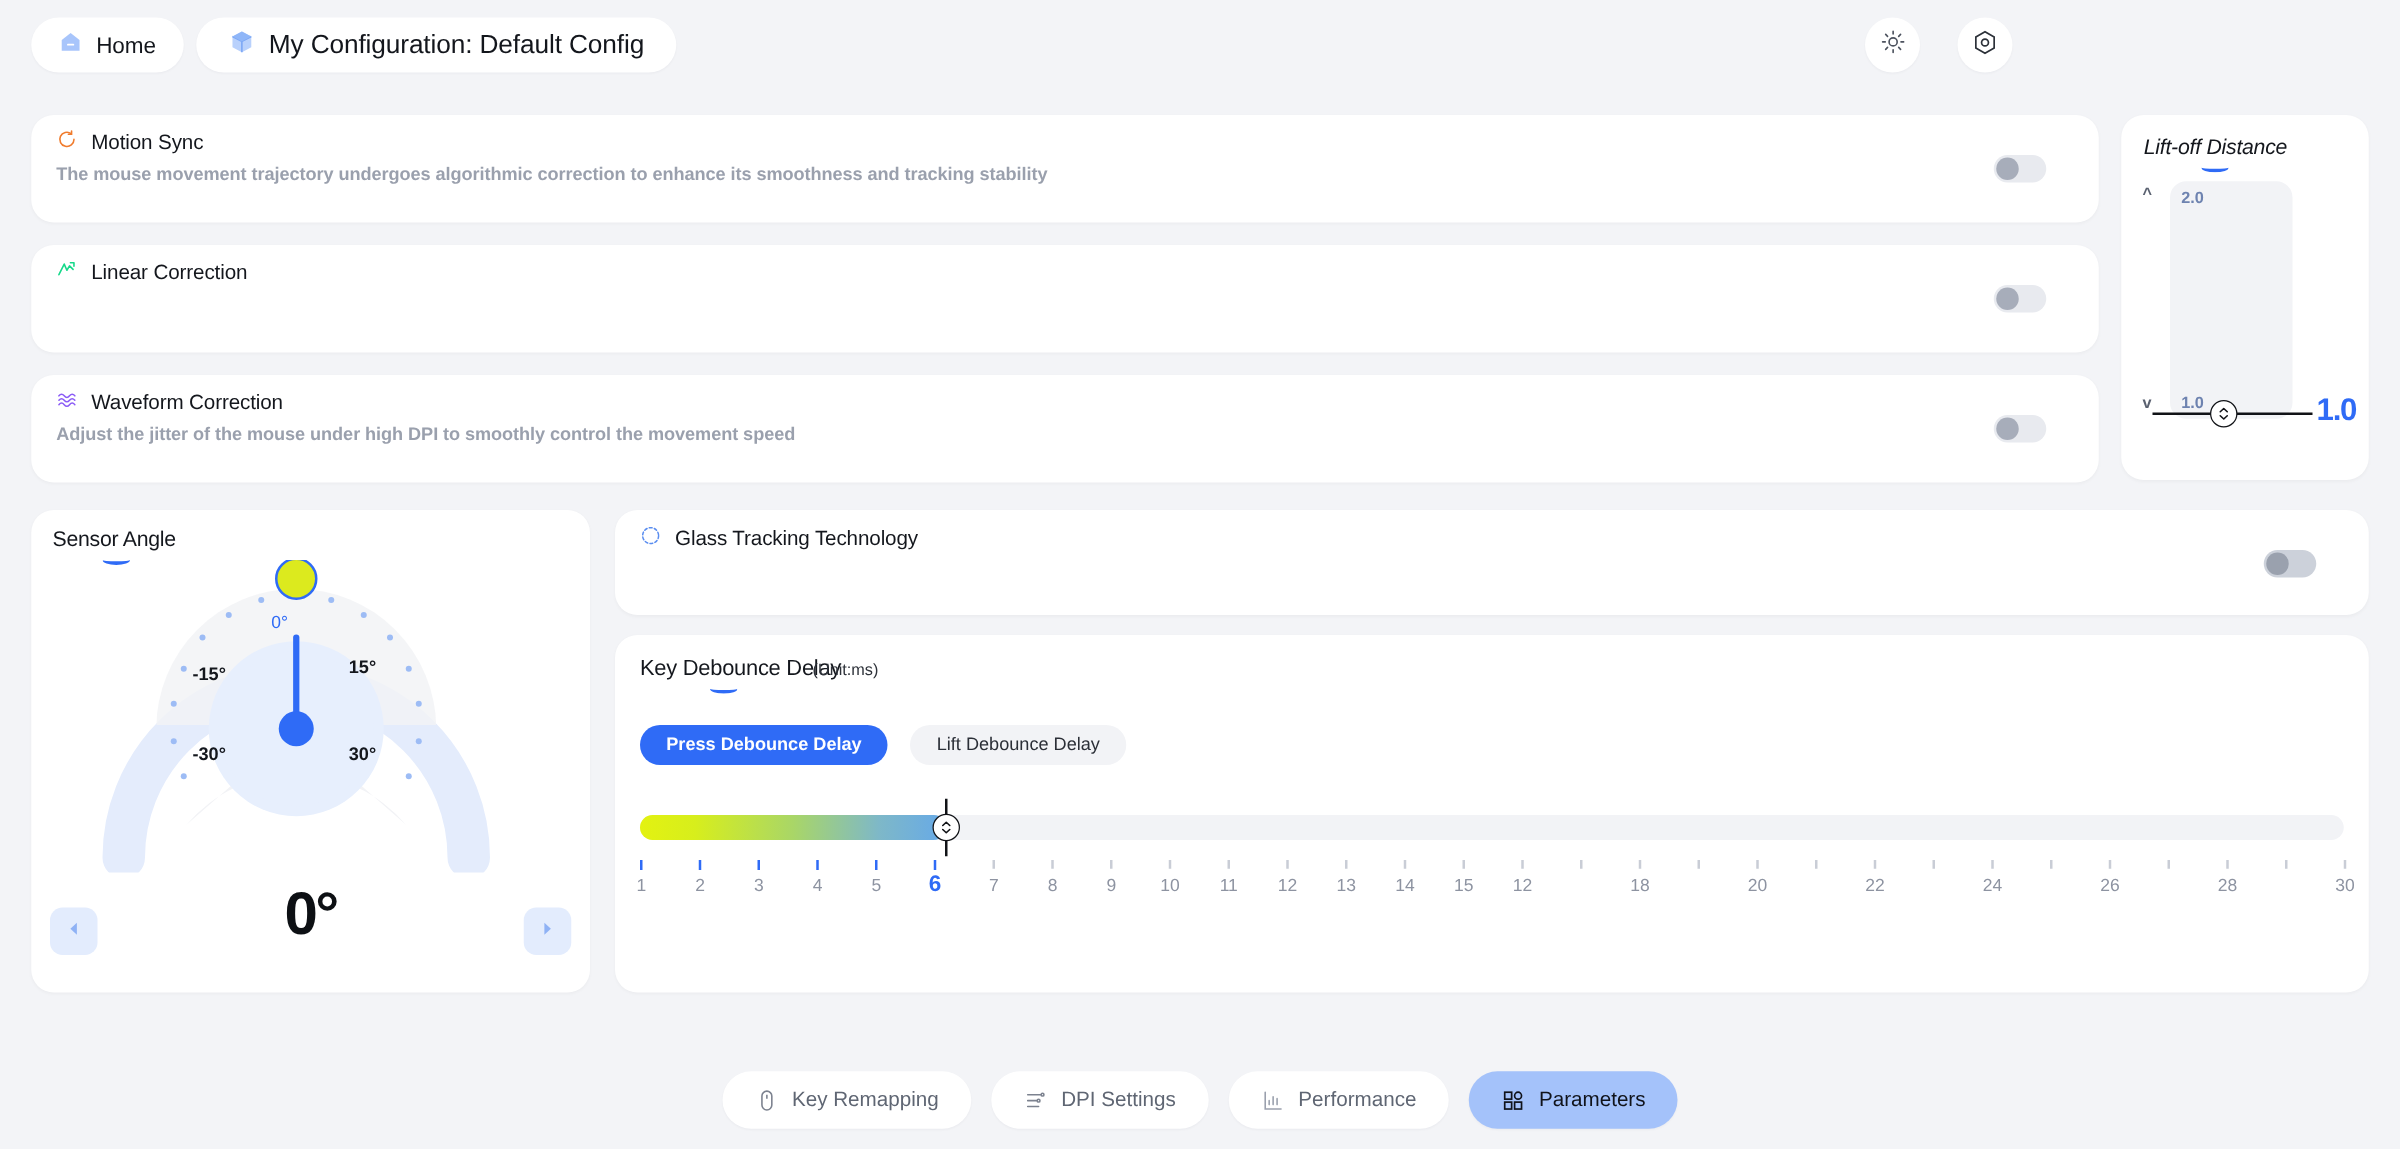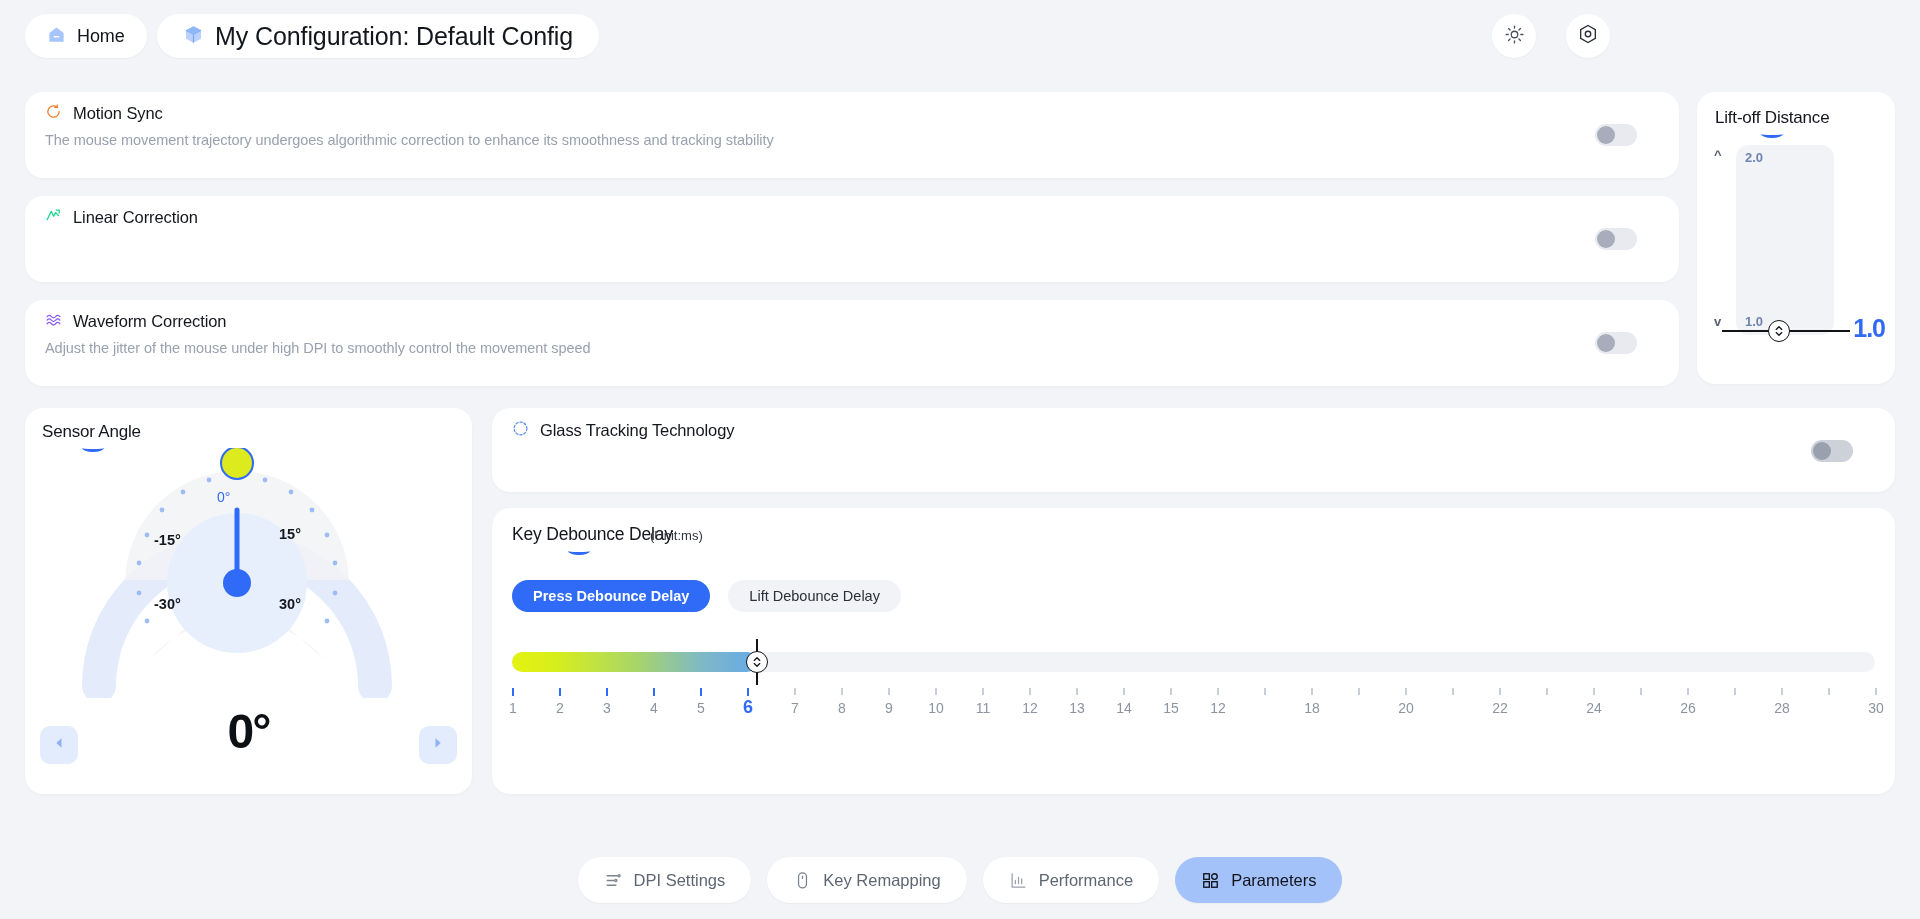--- a/index.html
+++ b/index.html
@@ -14,21 +14,21 @@
   
   .header { position: absolute; top: 0; left: 0; width: 1652px; height: 68px; }
   .pill {
     position: absolute; display: flex; align-items: center; gap: 11px;
     background: #ffffff; border-radius: 24px; height: 44px; padding: 0 22px;
     box-shadow: 0 1px 2px rgba(16,24,40,0.04);
   }
   .pill-home { left: 25px; top: 14px; }
   .pill-config { left: 157px; top: 14px; padding: 0 26px; }
   .pill-label { font-size: 18px; color: #13161c; letter-spacing: -0.1px; white-space: nowrap; }
-  .pill-label.cfg { font-size: 25px; }
+  .pill-label.cfg { font-size: 21px; }
 
   .round-btn {
     position: absolute; top: 14px; width: 44px; height: 44px; border-radius: 50%;
     background: #ffffff; display: flex; align-items: center; justify-content: center;
     box-shadow: 0 1px 2px rgba(16,24,40,0.04);
   }
   .btn-theme { right: 116px; }
   .btn-settings { right: 42px; }
 
   
@@ -39,40 +39,40 @@
 
   .feature-card { left: 25px; width: 1654px; height: 86px; }
   .fc-1 { top: 92px; }
   .fc-2 { top: 196px; }
   .fc-3 { top: 300px; }
 
   .fc-head { position: absolute; left: 20px; top: 11px; display: flex; align-items: center; gap: 11px; }
   .fc-title { font-size: 16.5px; color: #14171d; letter-spacing: -0.1px; }
   .fc-desc {
     position: absolute; left: 20px; top: 40px; font-size: 14.5px;
-    color: #9aa0ad; letter-spacing: -0.05px;
+    color: #9aa0ad; letter-spacing: -0.05px; font-weight: bold;
   }
 
   
   .toggle {
     position: absolute; width: 42px; height: 22px; border-radius: 11px;
     background: #e8eaef; top: 32px; right: 42px;
   }
   .toggle .knob {
     position: absolute; width: 18px; height: 18px; border-radius: 50%;
     background: #a7adba; top: 2px; left: 2px;
   }
   .toggle.muted { background: #ccd1da; }
   .toggle.muted .knob { background: #9aa1ae; }
 
   
   .lod-card { left: 1697px; top: 92px; width: 198px; height: 292px; }
   .lod-title {
     position: absolute; left: 18px; top: 16px; font-size: 17px;
-    color: #14171d; letter-spacing: -0.2px;
+    color: #14171d; letter-spacing: -0.2px; font-style: italic;
   }
   .lod-underline {
     position: absolute; left: 64px; top: 38px; width: 22px; height: 8px;
     border-bottom: 3px solid #2f6bf6; border-radius: 0 0 50% 50%;
   }
   .lod-track {
     position: absolute; left: 39px; top: 53px; width: 98px; height: 190px;
     background: #f2f3f6; border-radius: 13px;
   }
   .lod-top-val {
@@ -453,37 +453,37 @@
       <div class="tick-lab" style="left: 1176px;">26</div>
       <div class="tick-lab" style="left: 1270px;">28</div>
       <div class="tick-lab" style="left: 1364px;">30</div>
     </div>
 </div>
 
 <div class="bottom-nav">
 
   <div class="nav-item">
     <span class="nav-ico">
+      <svg width="19" height="19" viewBox="0 0 24 24" fill="none" stroke="#7c828f" stroke-width="1.6">
+        <rect x="7" y="2.4" width="10" height="19" rx="5"></rect>
+          <path d="M12 6v4"></path>
+      </svg>
+    </span>
+    <span>Key Remapping</span>
+  </div>
+
+  <div class="nav-item">
+    <span class="nav-ico">
       <svg width="19" height="19" viewBox="0 0 24 24" fill="none" stroke="#7c828f" stroke-width="1.6" stroke-linecap="round">
         <path d="M4 6h13M4 12h9M4 18h11"></path>
           <circle cx="19" cy="6" r="1.4"></circle>
           <circle cx="15" cy="12" r="1.4"></circle>
       </svg>
     </span>
     <span>DPI Settings</span>
-  </div>
-
-  <div class="nav-item">
-    <span class="nav-ico">
-      <svg width="19" height="19" viewBox="0 0 24 24" fill="none" stroke="#7c828f" stroke-width="1.6">
-        <rect x="7" y="2.4" width="10" height="19" rx="5"></rect>
-          <path d="M12 6v4"></path>
-      </svg>
-    </span>
-    <span>Key Remapping</span>
   </div>
 
   <div class="nav-item">
     <span class="nav-ico">
       <svg width="19" height="19" viewBox="0 0 24 24" fill="none" stroke="#9aa0ad" stroke-width="1.6" stroke-linecap="round">
         <path d="M4 3.5v17h16"></path>
           <path d="M8 16v-4M12 16V8M16 16v-6"></path>
       </svg>
     </span>
     <span>Performance</span>

